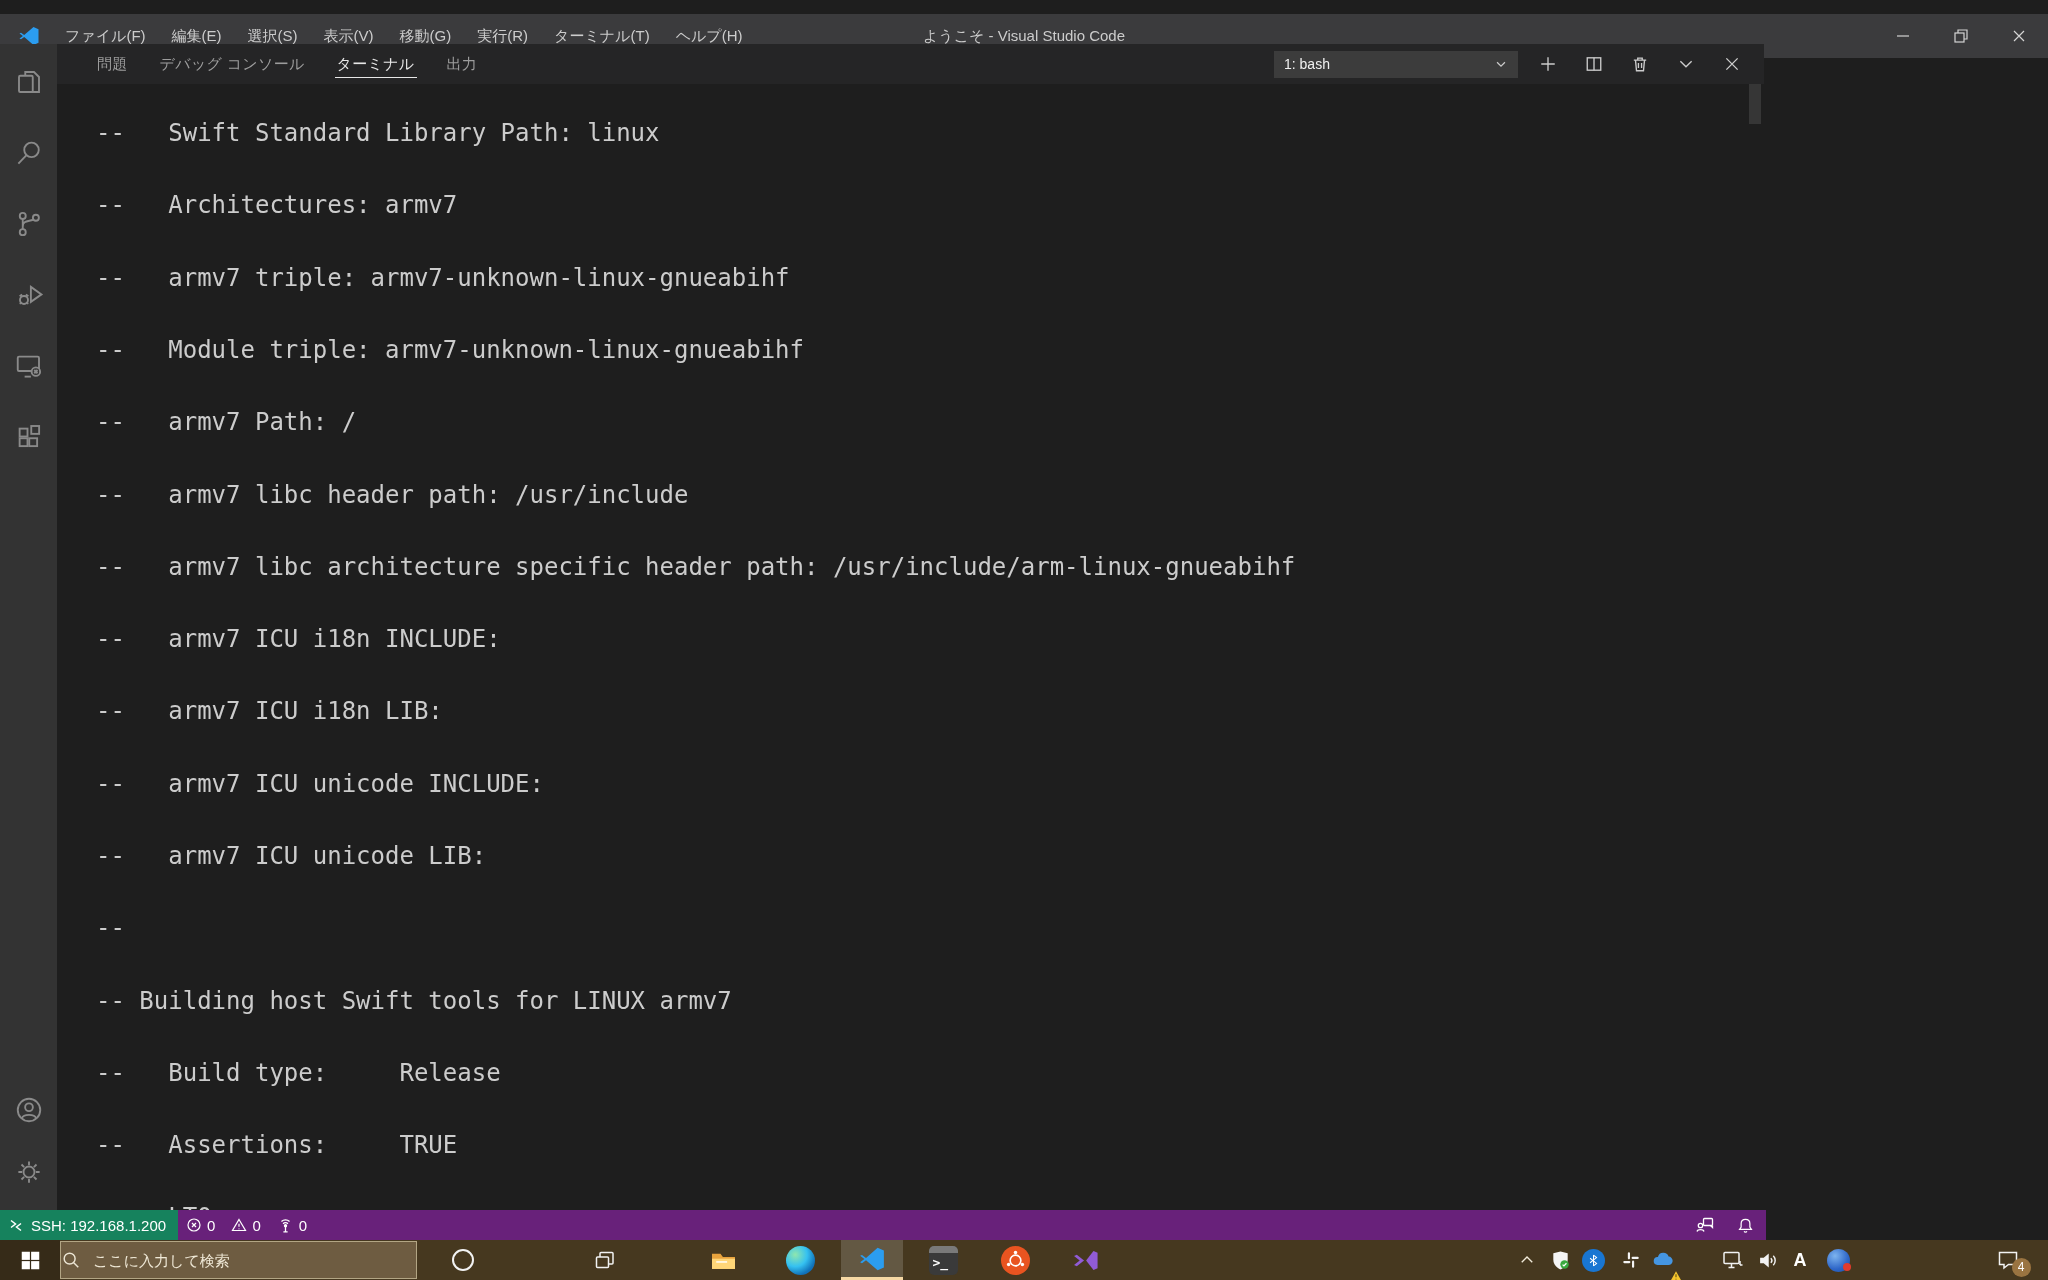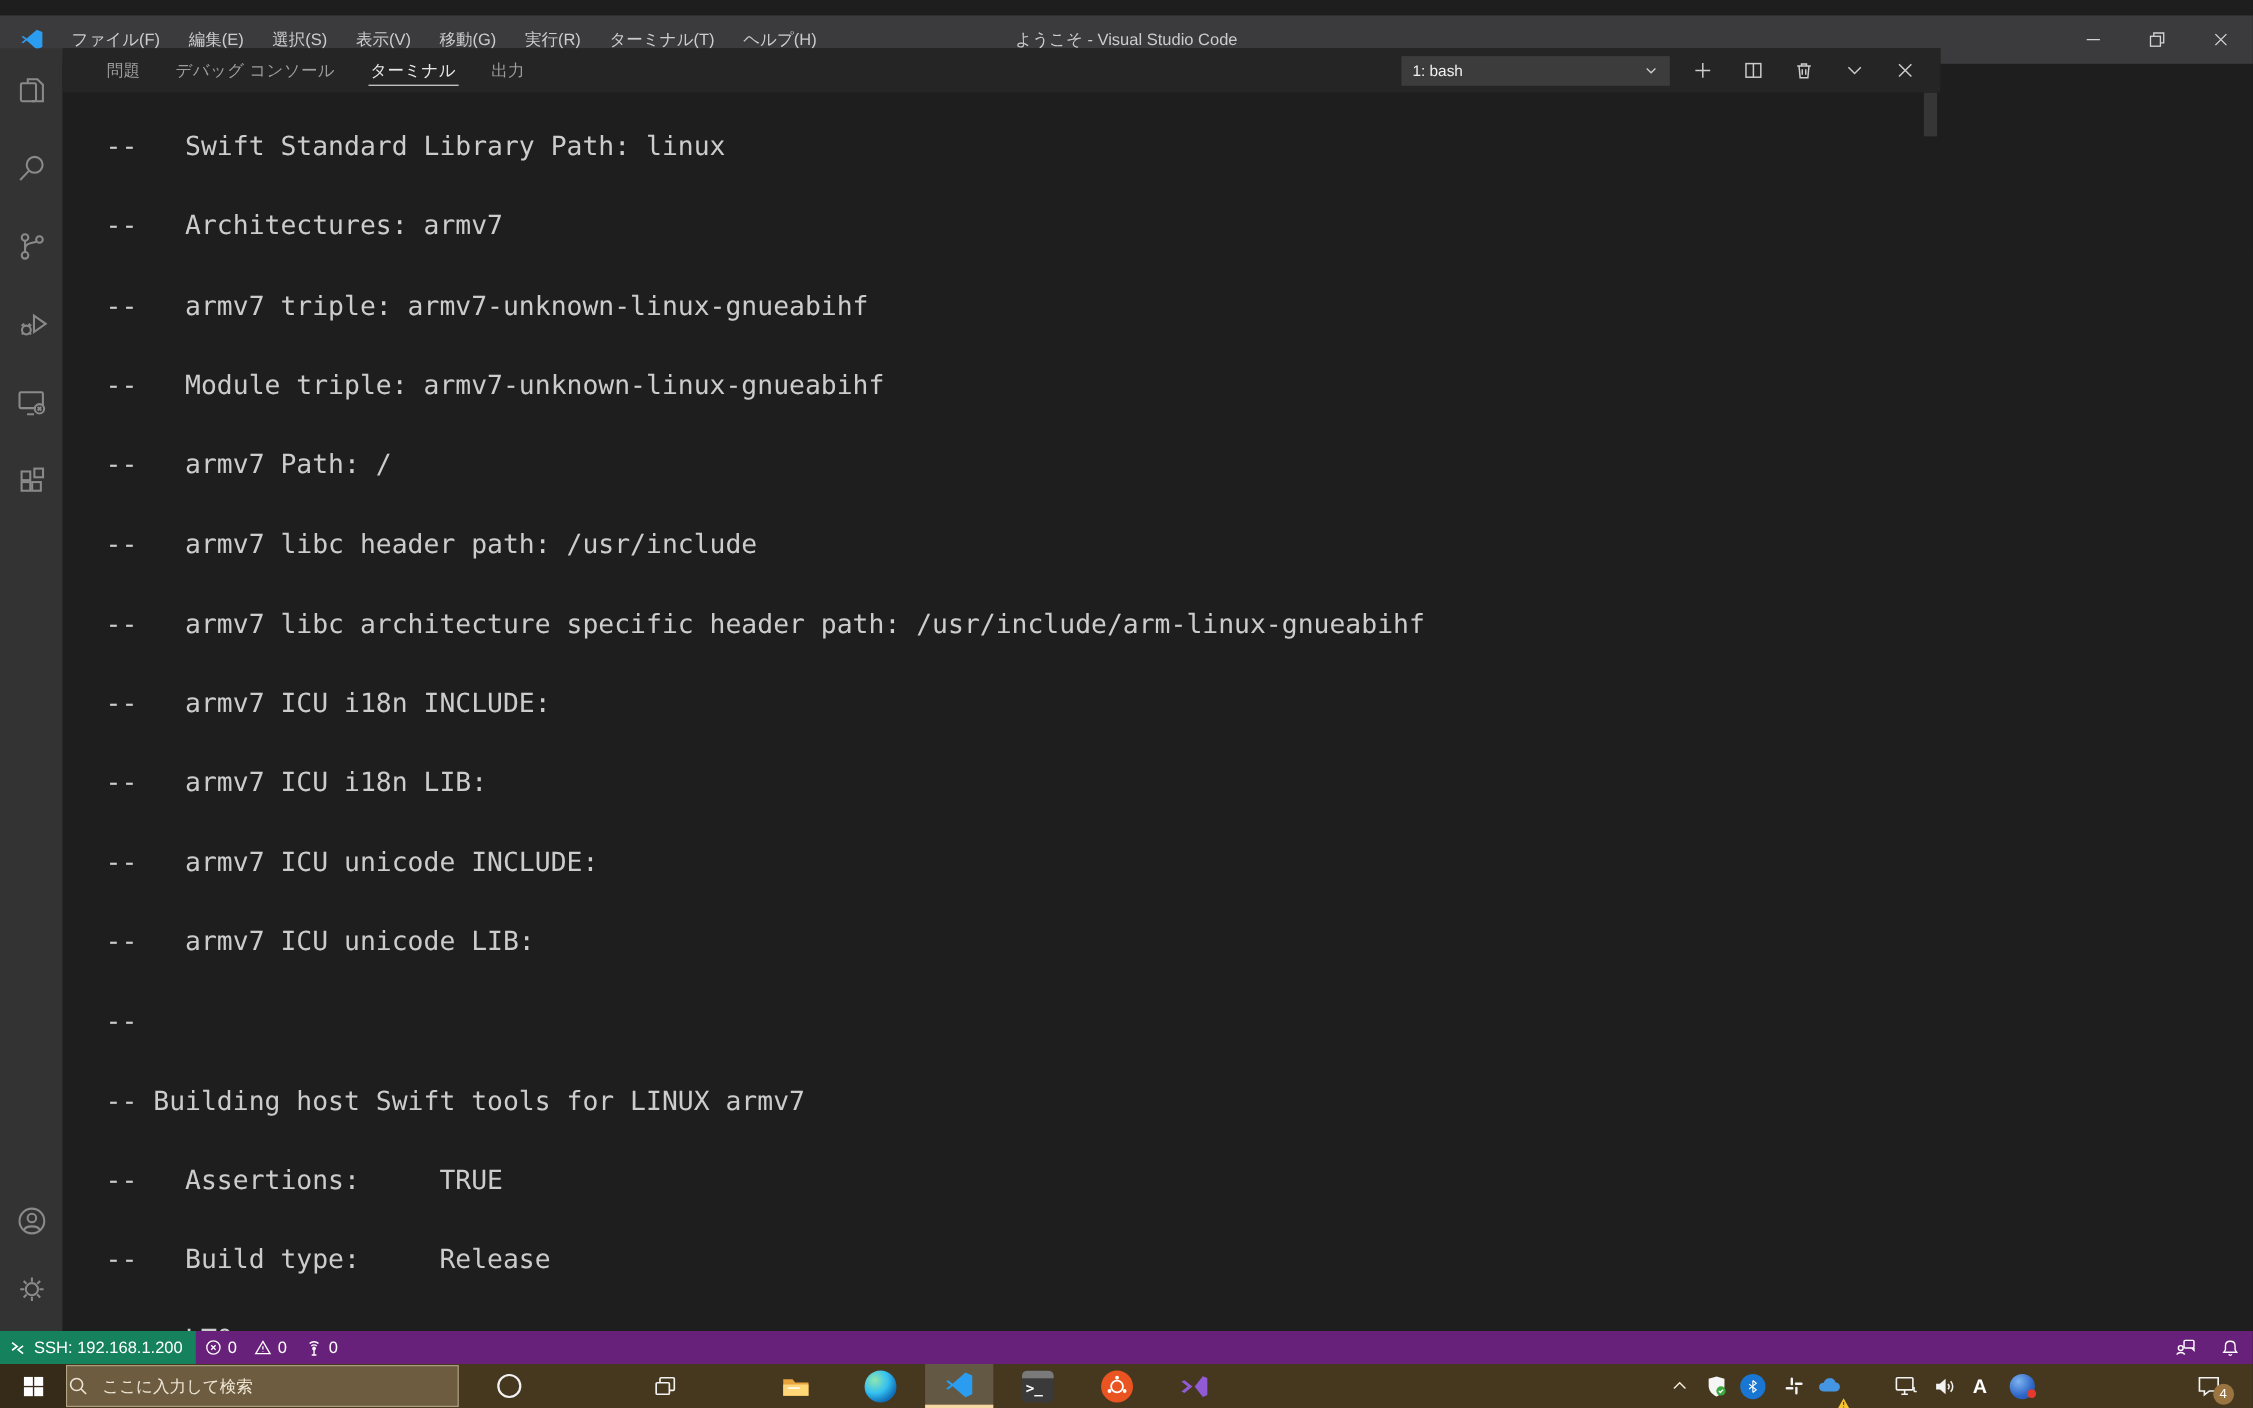--- a/index.html
+++ b/index.html
@@ -38,21 +38,21 @@
 
   
   .terminal { position:absolute; left:0; top:40px; right:0; bottom:0; overflow:hidden;
     padding-left:39px; font-family:"DejaVu Sans Mono", monospace; font-size:24px; line-height:24.1px;
     color:#cccccc; white-space:pre; }
   .tline { min-height:24.1px; }
   .tline.first { margin-top:-11px; }
   .scroll-thumb { position:absolute; right:3px; top:0; width:12px; height:40px; background:#4a4a4a; opacity:.55; }
 
   
-  .statusbar { position:absolute; left:0; top:1210px; width:2048px; height:30px; background:#68217a;
+  .statusbar { position:absolute; left:0; top:1210px; width:1766px; height:30px; background:#68217a;
     color:#ffffff; display:flex; align-items:center; font-size:15px; }
   .sb-remote { height:30px; background:#16825d; display:flex; align-items:center; padding:0 12px 0 8px; gap:7px; }
   .sb-item { display:flex; align-items:center; gap:5px; padding:0 8px; height:30px; }
   .sb-item .gap { width:6px; }
   .sb-right { position:absolute; right:6px; top:0; height:30px; display:flex; align-items:center; gap:10px; }
   .sb-iconbtn { width:30px; height:30px; display:flex; align-items:center; justify-content:center; }
 
   
   .taskbar { position:absolute; left:0; top:1240px; width:2048px; height:40px; background:#46381f; color:#fff; }
   .tk-start { position:absolute; left:0; top:0; width:60px; height:40px; background:rgba(0,0,0,.22);
@@ -234,22 +234,22 @@
       <div class="tline">--   Module triple: armv7-unknown-linux-gnueabihf</div>
       <div class="tline">--   armv7 Path: /</div>
       <div class="tline">--   armv7 libc header path: /usr/include</div>
       <div class="tline">--   armv7 libc architecture specific header path: /usr/include/arm-linux-gnueabihf</div>
       <div class="tline">--   armv7 ICU i18n INCLUDE:</div>
       <div class="tline">--   armv7 ICU i18n LIB:</div>
       <div class="tline">--   armv7 ICU unicode INCLUDE:</div>
       <div class="tline">--   armv7 ICU unicode LIB:</div>
       <div class="tline">--</div>
       <div class="tline">-- Building host Swift tools for LINUX armv7</div>
+      <div class="tline">--   Build type:     Release</div>
       <div class="tline">--   Assertions:     TRUE</div>
-      <div class="tline">--   Build type:     Release</div>
       <div class="tline">--   LTO:</div>
       
       
       
       
       
       
       
       
       

